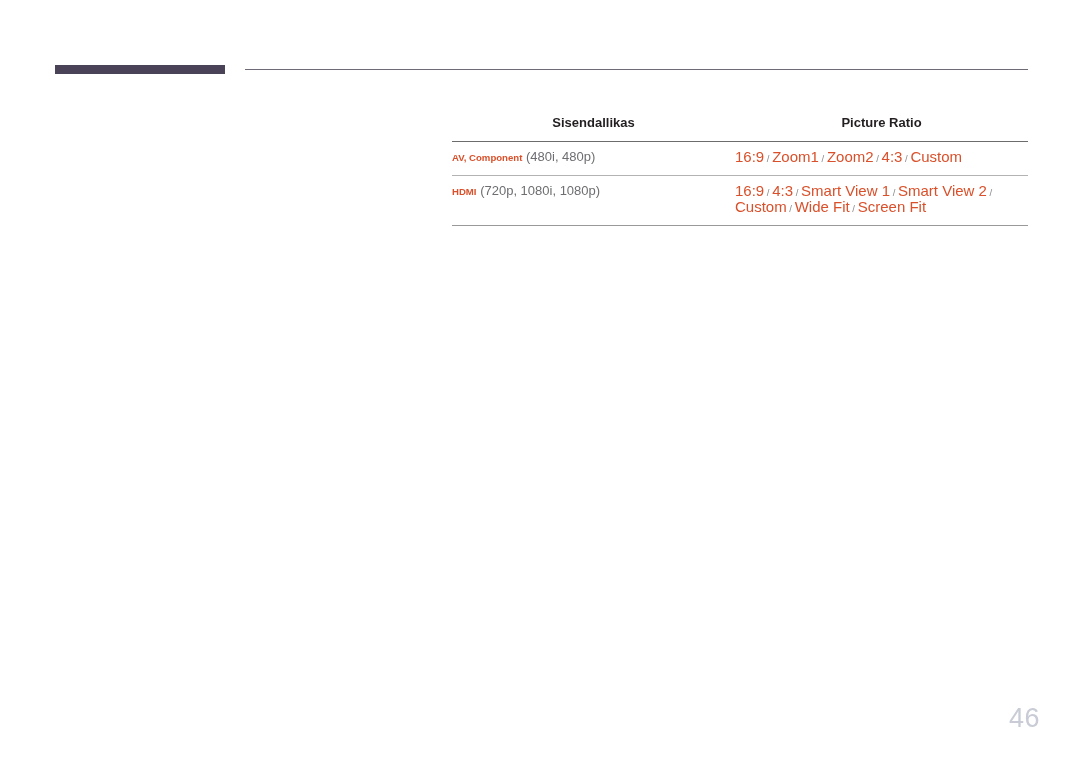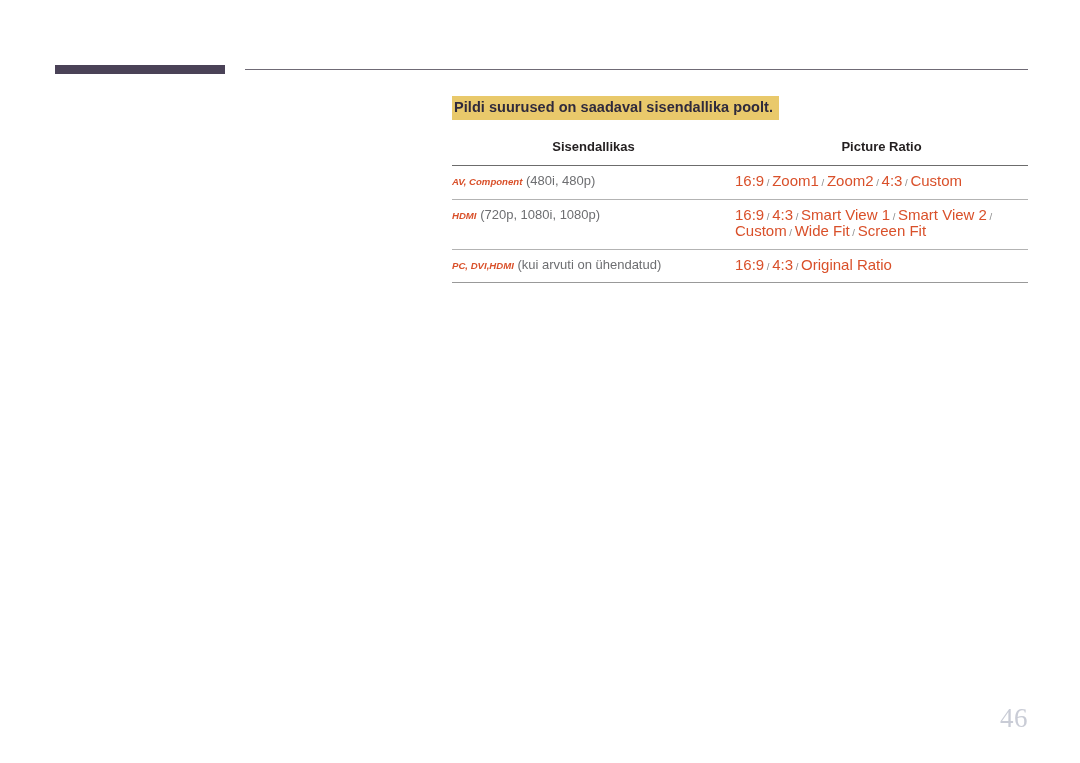--- a/index.html
+++ b/index.html
@@ -96,21 +96,20 @@
   }
   .size-table tbody tr:last-child td {
     border-bottom: 1px solid #999999;
   }
 
   
   .src-name {
     color: #d9502a;
     font-weight: bold;
     font-size: 9.6px;
-    font-style: italic;
   }
   .src-note {
     color: #6d6e71;
     font-weight: normal;
     font-size: 13px;
   }
 
   
   .opt {
     color: #d9502a;
@@ -119,42 +118,38 @@
   }
   .sep {
     color: #8b8b8b;
     font-weight: normal;
     font-size: 9.6px;
   }
 
   
   .page-number {
     position: absolute;
-    right: 52px;
+    right: 40px;
     bottom: 29px;
     font-size: 27px;
     color: #c9ccd6;
     font-weight: normal;
     letter-spacing: 0.5px;
-    font-family: Liberation Serif, serif;
   }
 </style>
 </head>
 <body>
 
 <div class="page-header">
   <div class="header-bar"></div>
   <div class="header-rule"></div>
 </div>
 
 <div class="content">
 
-  <div class="section-title-wrap">
-    <span class="section-title">Pildi suurused on saadaval sisendallika poolt.</span>
-  </div>
 
   <table class="size-table">
     <colgroup>
       <col class="c1">
       <col class="c2">
     </colgroup>
     <thead>
       <tr>
         <th>Sisendallikas</th>
         <th>Picture Ratio</th>
@@ -162,22 +157,18 @@
     </thead>
     <tbody id="table-body">
         <tr>
           <td><span class="src-name">AV, Component</span><span class="src-note"> (480i, 480p)</span></td>
           <td><span class="opt">16:9</span><span class="sep"> / </span><span class="opt">Zoom1</span><span class="sep"> / </span><span class="opt">Zoom2</span><span class="sep"> / </span><span class="opt">4:3</span><span class="sep"> / </span><span class="opt">Custom</span></td>
         </tr>
         <tr>
           <td><span class="src-name">HDMI</span><span class="src-note"> (720p, 1080i, 1080p)</span></td>
           <td><span class="opt">16:9</span><span class="sep"> / </span><span class="opt">4:3</span><span class="sep"> / </span><span class="opt">Smart View 1</span><span class="sep"> / </span><span class="opt">Smart View 2</span><span class="sep"> / </span><span class="opt">Custom</span><span class="sep"> / </span><span class="opt">Wide Fit</span><span class="sep"> / </span><span class="opt">Screen Fit</span></td>
         </tr>
-        <tr>
-          <td><span class="src-name">PC, DVI,HDMI</span><span class="src-note"> (kui arvuti on ühendatud)</span></td>
-          <td><span class="opt">16:9</span><span class="sep"> / </span><span class="opt">4:3</span><span class="sep"> / </span><span class="opt">Original Ratio</span></td>
-        </tr>
       </tbody>
   </table>
 
 </div>
 
 <div class="page-number">46</div>
 
 </body></html>

